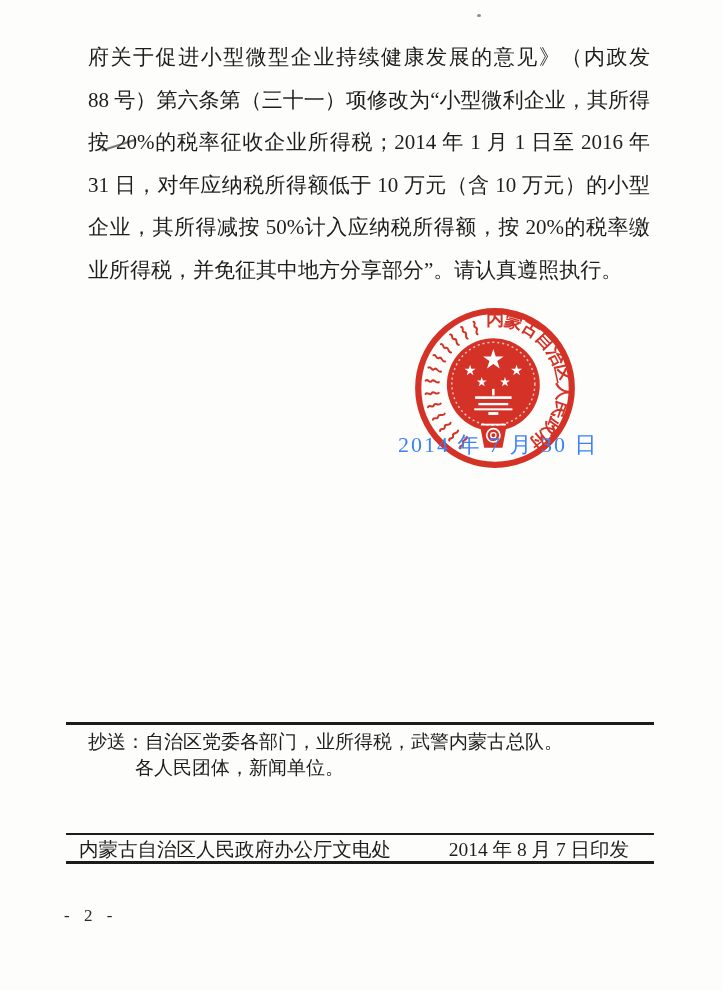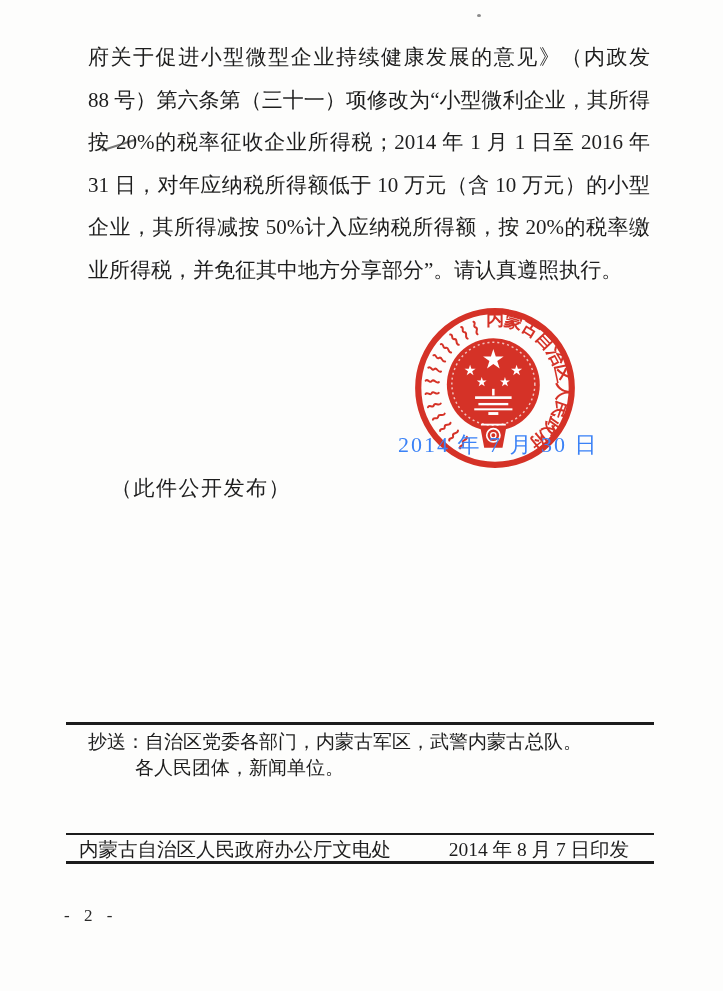--- a/index.html
+++ b/index.html
@@ -108,29 +108,28 @@
       <rect x="92" y="129" width="12" height="3.5" fill="#ffffff"></rect>
 
       <rect x="83" y="143" width="30" height="2.2" fill="#ffffff"></rect>
       <circle cx="98" cy="157" r="8" fill="none" stroke="#ffffff" stroke-width="2"></circle>
       <circle cx="98" cy="157" r="3.2" fill="none" stroke="#ffffff" stroke-width="1.6"></circle>
     </g>
   </svg>
 
   <div class="seal-date">2014 年 7 月 30 日</div>
 
-  <div class="public-note">（此件公开发布）</div>
 
   <div class="rule r1"></div>
   <div class="rule r2"></div>
   <div class="rule r3"></div>
 
   <div class="cc">
     <div class="cc-first">
-      <span>抄送：</span><span>自治区党委各部门，内蒙古军区，武警内蒙古总队。</span>
+      <span>抄送：</span><span>自治区党委各部门，业所得税，武警内蒙古总队。</span>
     </div>
     <div class="cc-cont">各人民团体，新闻单位。</div>
   </div>
 
   <div class="issuer-line">
     <span>内蒙古自治区人民政府办公厅文电处</span>
     <span class="pdate">2014 年 8 月 7 日印发</span>
   </div>
 
   <div class="page-num">- 2 -</div>

